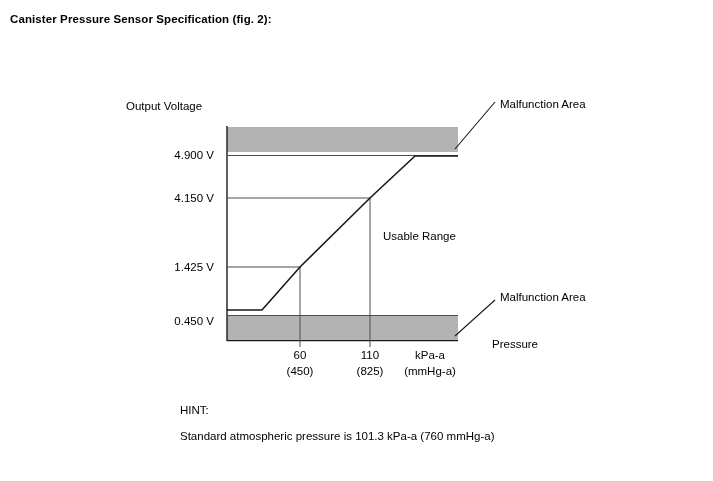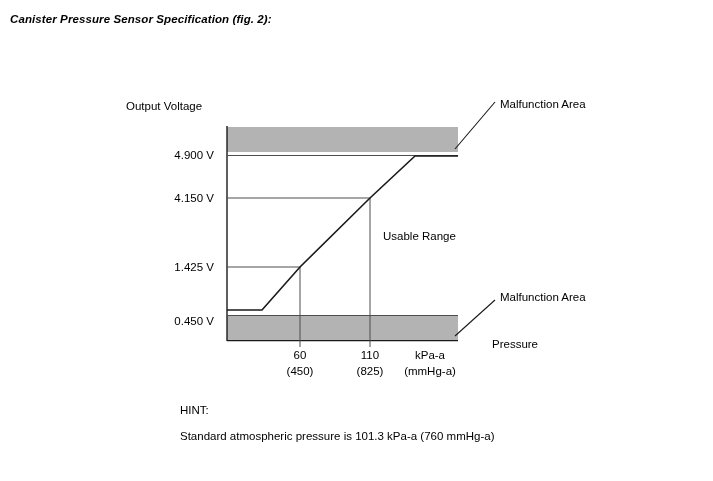--- a/index.html
+++ b/index.html
@@ -16,21 +16,20 @@
     overflow: hidden;
   }
   #page-title {
     position: absolute;
     left: 10px;
     top: 13px;
     font-size: 11.5px;
     font-weight: bold;
     letter-spacing: 0.1px;
     white-space: nowrap;
-    font-style: italic;
   }
   #figure {
     position: absolute;
     left: 0;
     top: 0;
     width: 713px;
     height: 481px;
   }
   .svg-text {
     font-family: "Liberation Sans", sans-serif;

